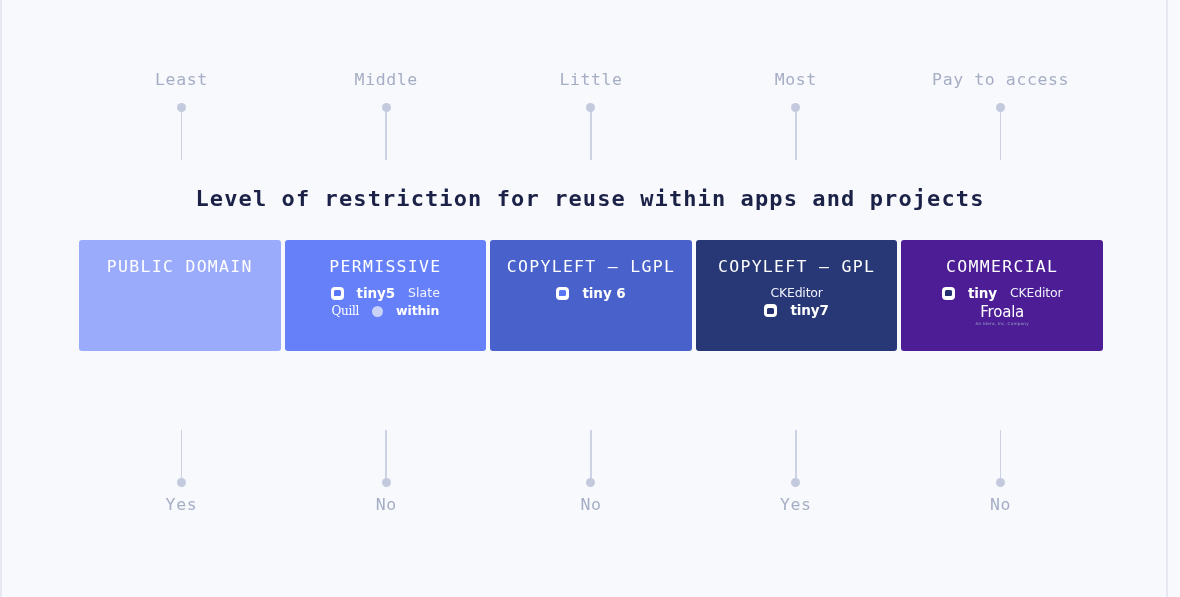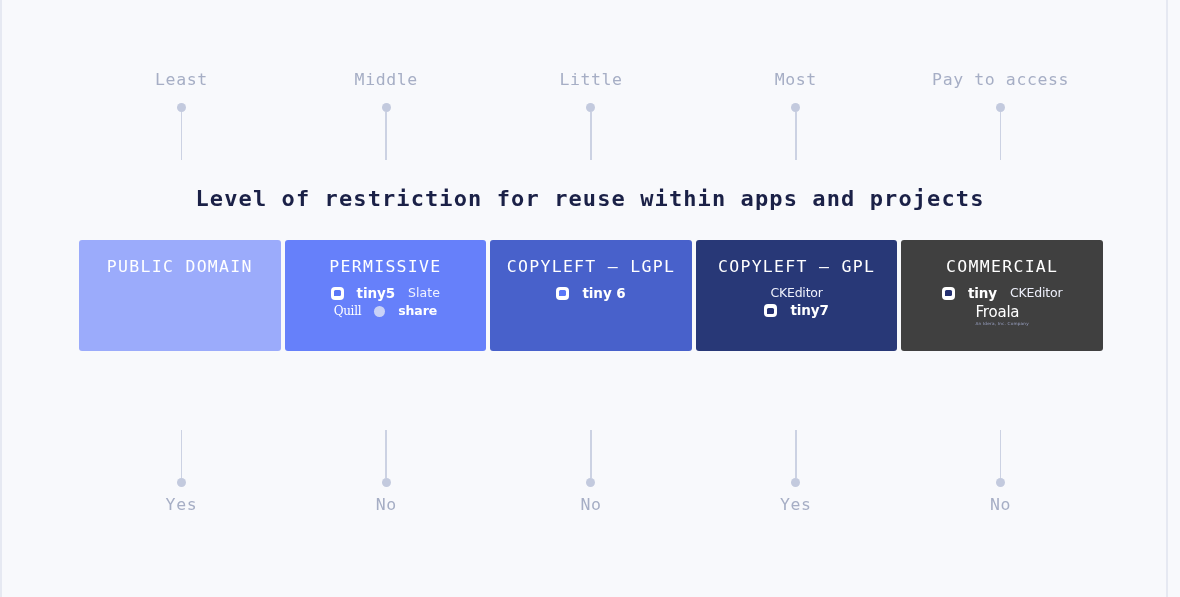--- a/index.html
+++ b/index.html
@@ -193,21 +193,21 @@
   }
   .tiptap-text {
     font-size: 12.5px;
     font-weight: bold;
     color: #ffffff;
     letter-spacing: -0.1px;
   }
   .froala-wrap {
     display: flex;
     flex-direction: column;
-    align-items: flex-start;
+    align-items: center;
     line-height: 1;
   }
   .froala-text {
     font-size: 15px;
     font-weight: 500;
     color: #ffffff;
     letter-spacing: -0.2px;
   }
   .froala-sub {
     font-size: 4.2px;
@@ -282,21 +282,21 @@
           <span class="logo">
             <span class="slate-text">Slate</span>
           </span>
         </div>
         <div class="logo-row">
           <span class="logo">
             <span class="quill">Quill</span>
           </span>
           <span class="logo">
             <span class="tiptap-dot"></span>
-            <span class="tiptap-text">share</span>
+            <span class="tiptap-text">within</span>
           </span>
         </div>
       </div>
     </div>
 
     <div class="bar bar-lgpl" style="background: rgb(72, 97, 203);">
       <div class="bar-title">COPYLEFT — LGPL</div>
       <div class="logo-rows">
         <div class="logo-row">
           <span class="logo">
@@ -317,21 +317,21 @@
         </div>
         <div class="logo-row">
           <span class="logo">
             <span class="tiny-mark"></span>
             <span class="tiny-text">tiny7</span>
           </span>
         </div>
       </div>
     </div>
 
-    <div class="bar bar-commercial" style="background: #404040;">
+    <div class="bar bar-commercial" style="background: #4c1d95;">
       <div class="bar-title">COMMERCIAL</div>
       <div class="logo-rows">
         <div class="logo-row">
           <span class="logo">
             <span class="tiny-mark"></span>
             <span class="tiny-text">tiny</span>
           </span>
           <span class="logo">
             <span class="ck-text">CKEditor</span>
           </span>

